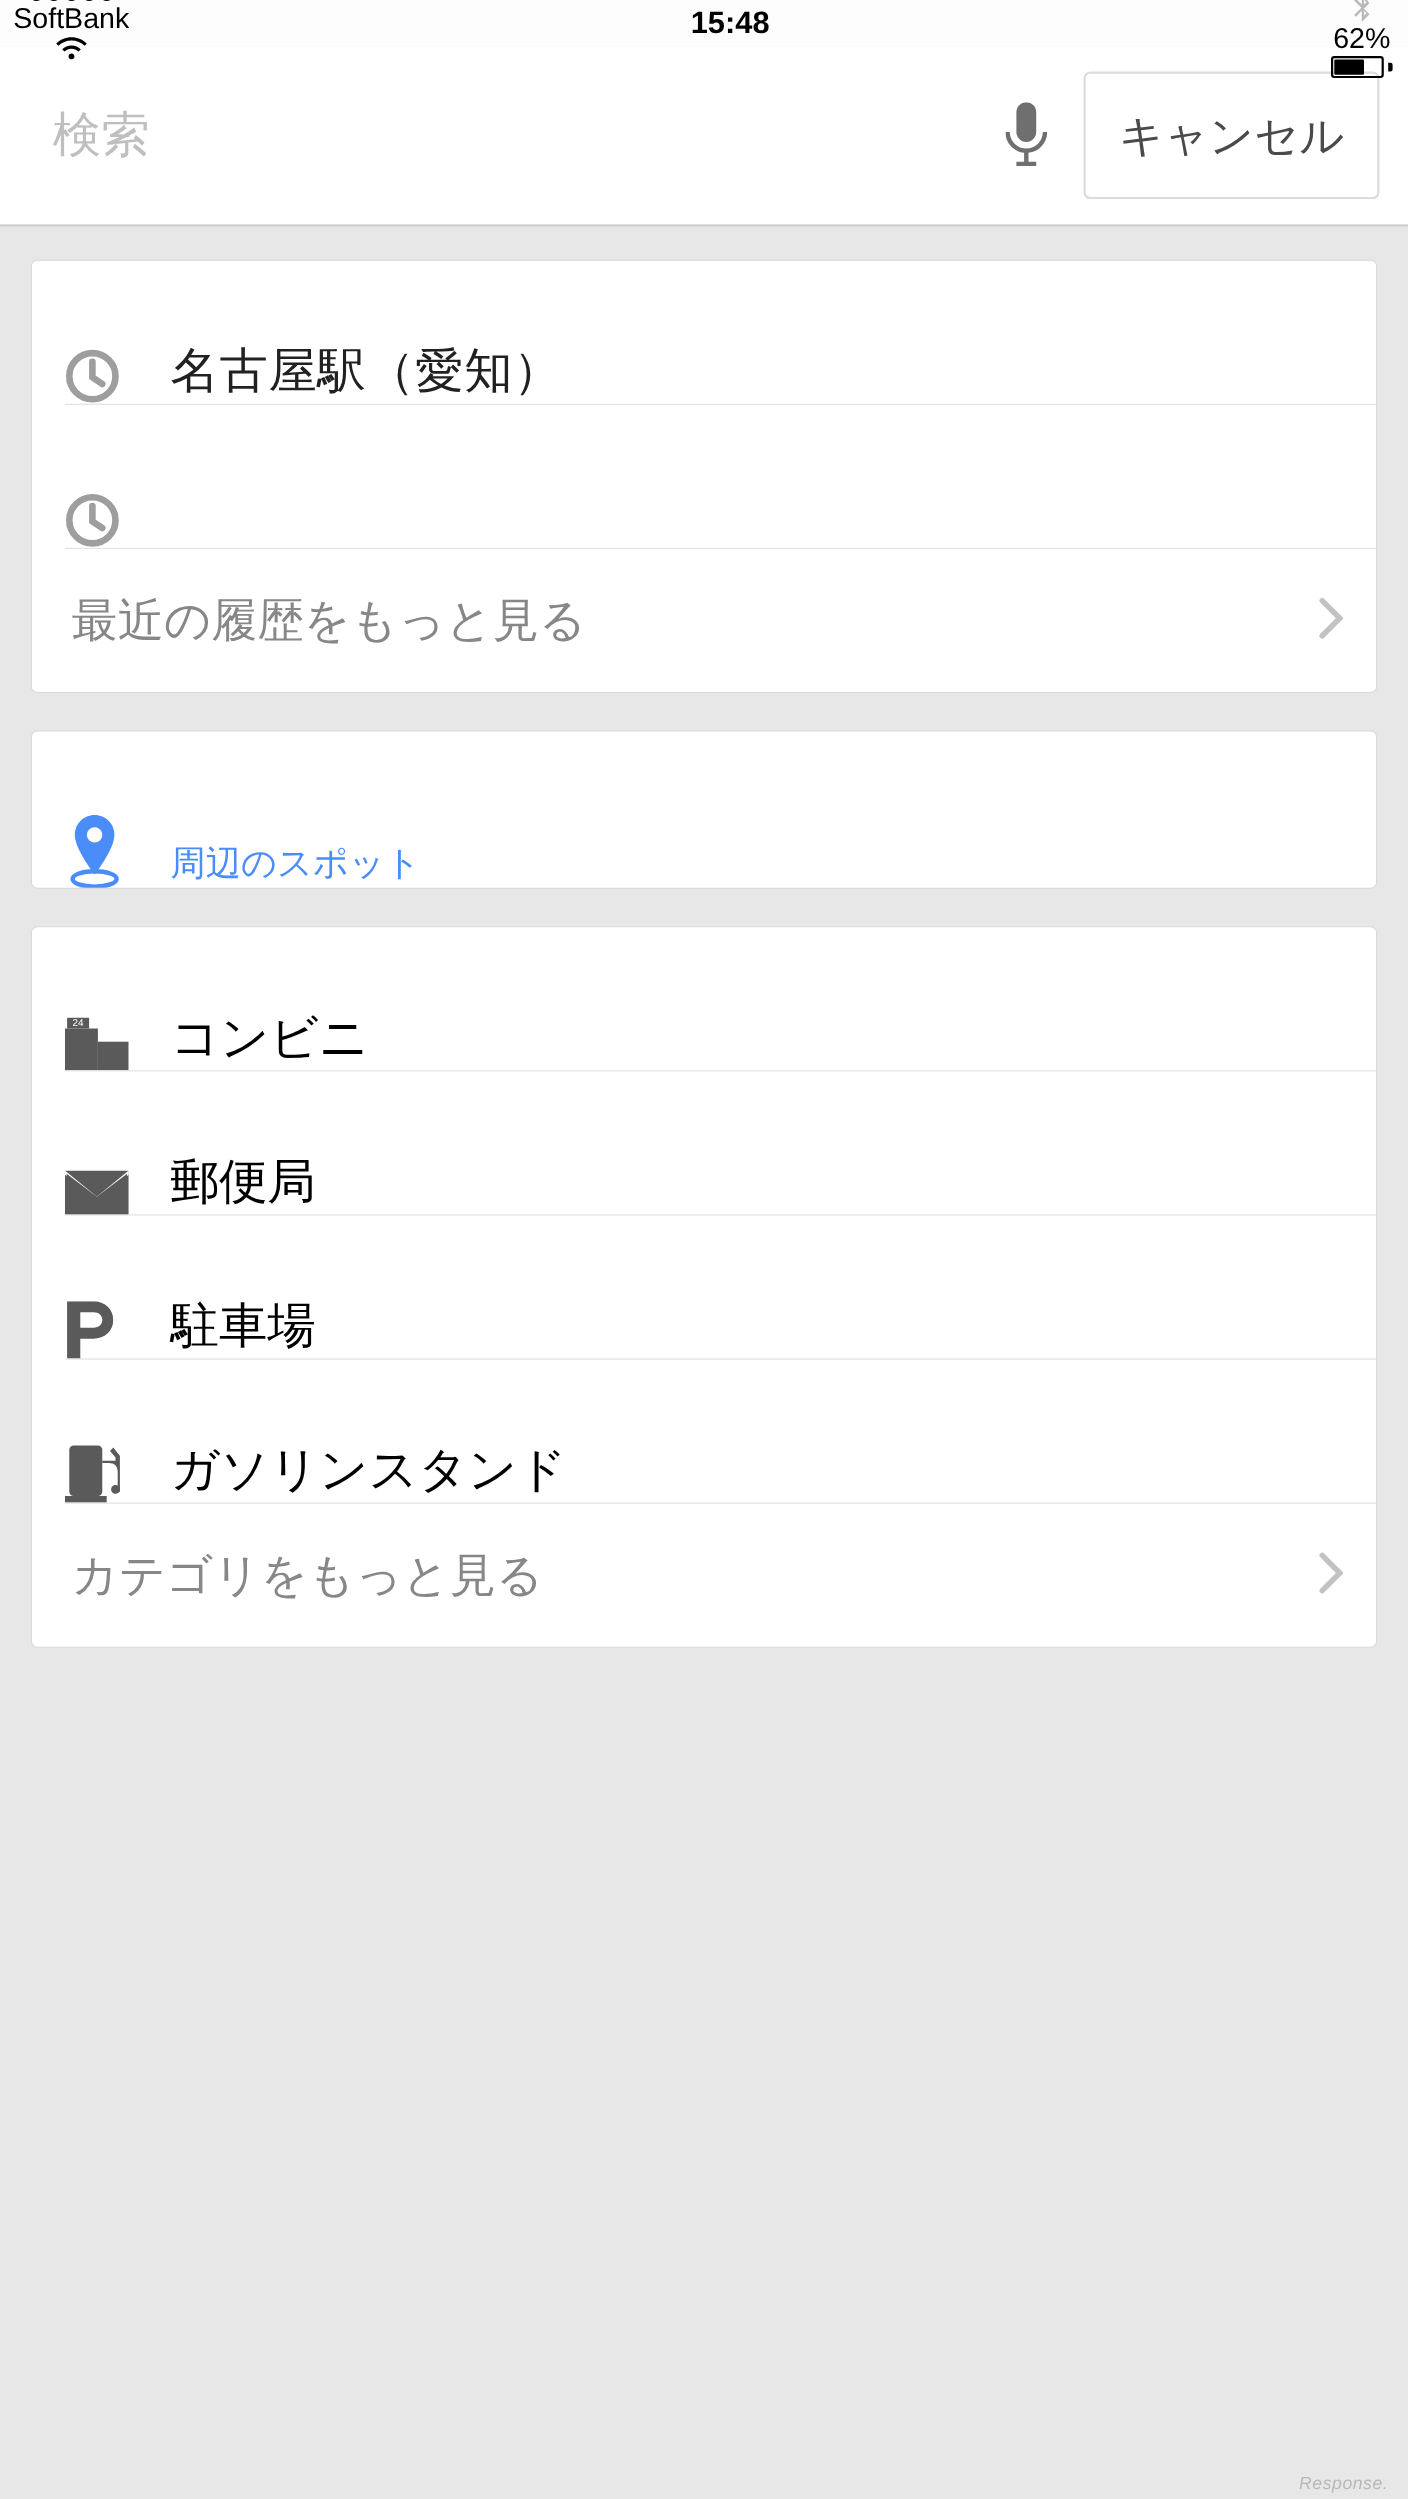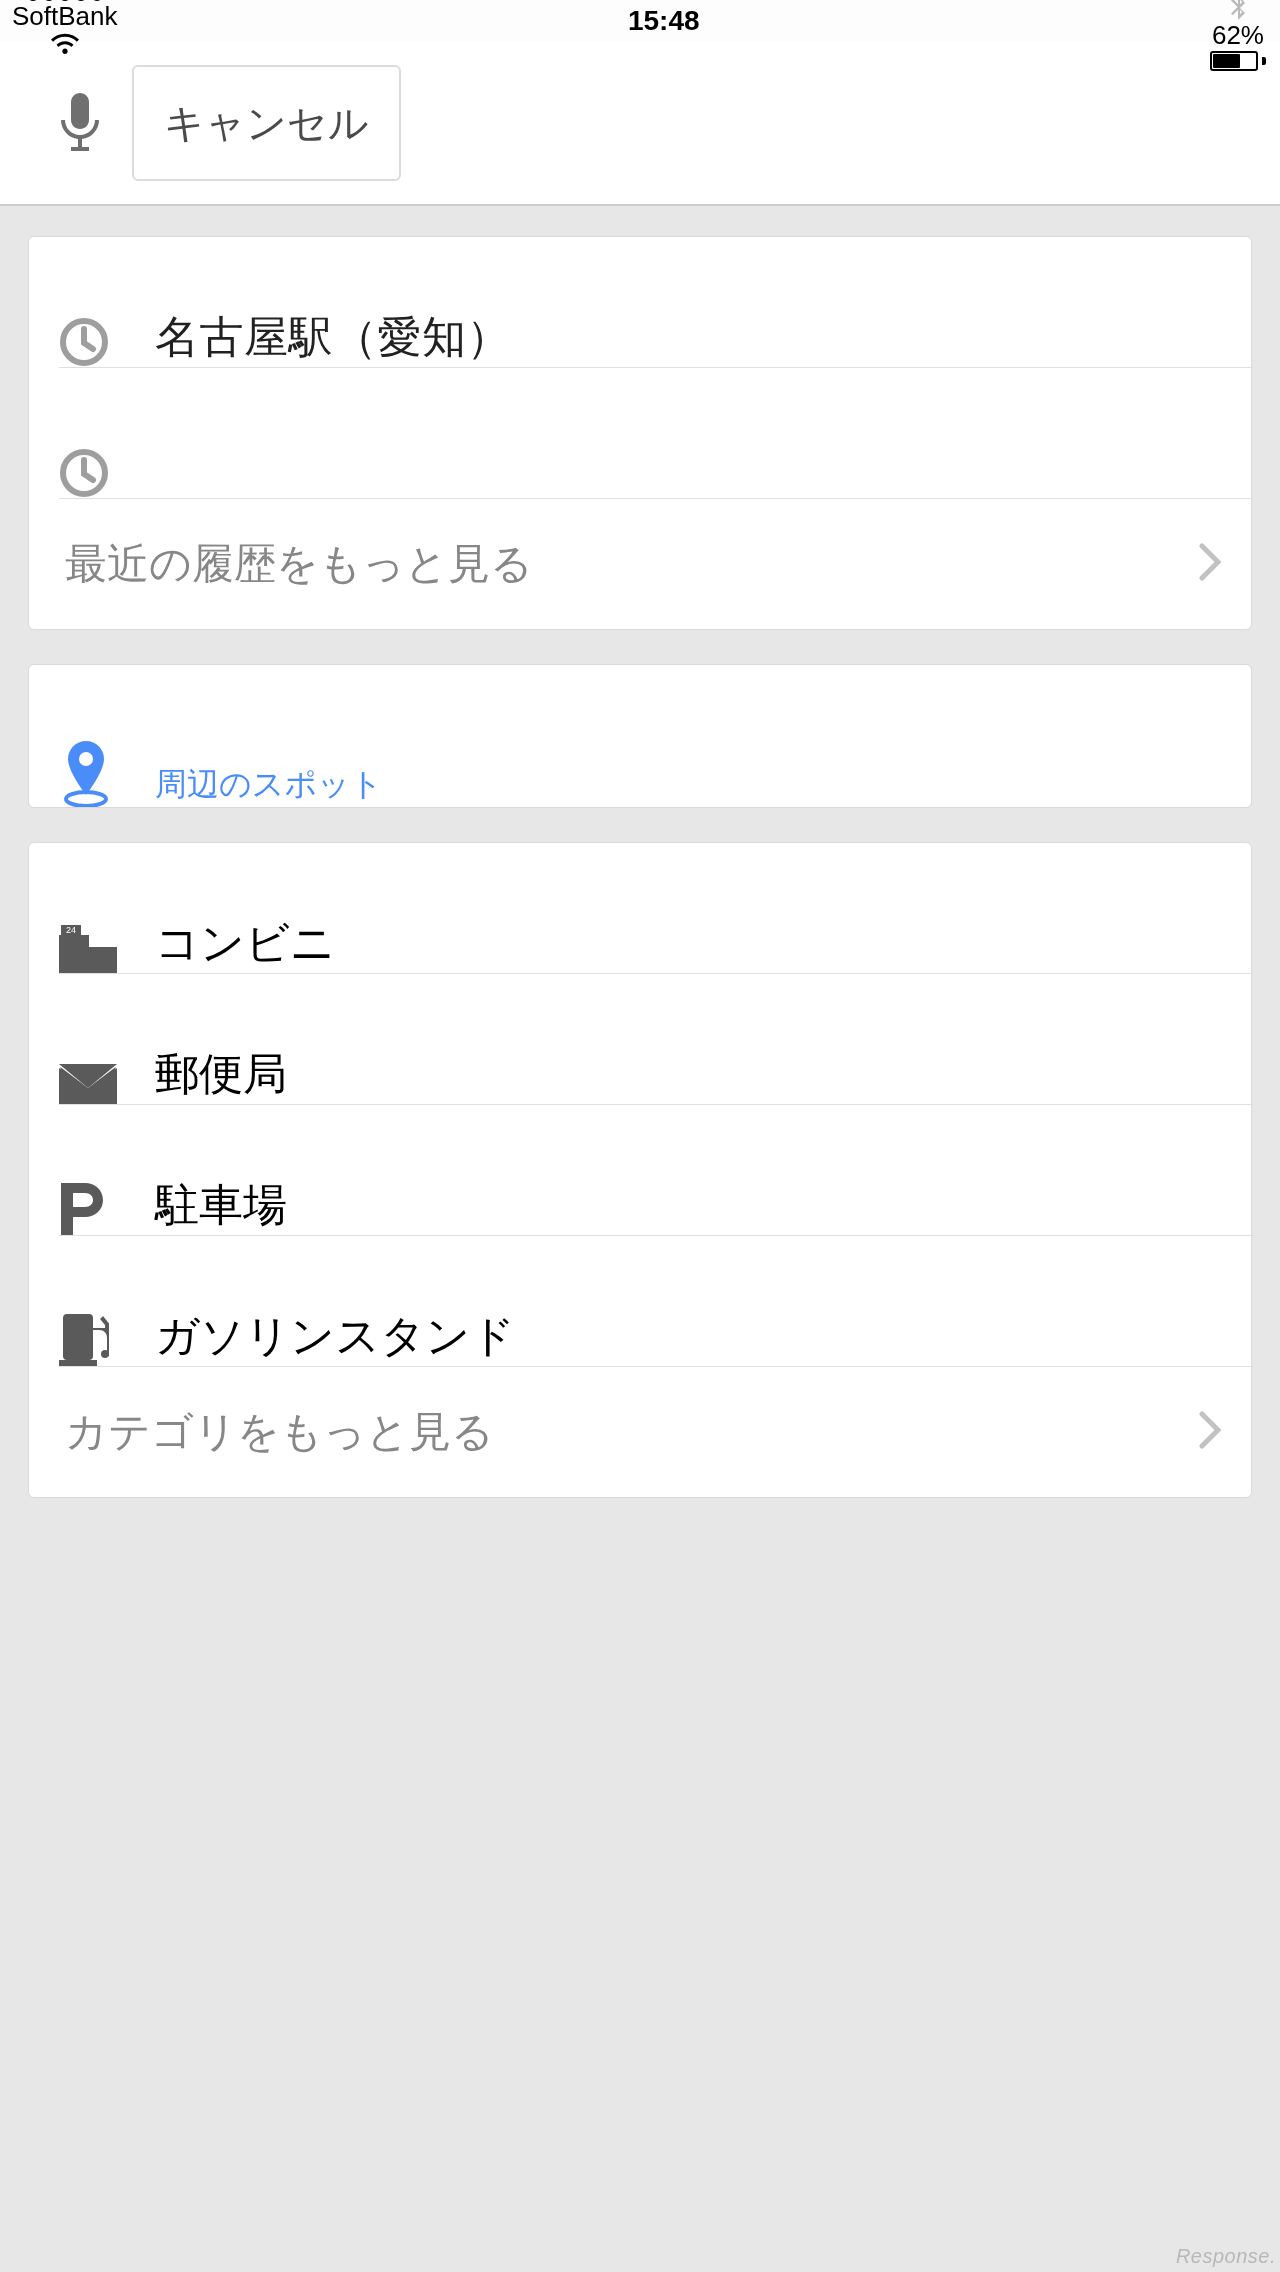--- a/index.html
+++ b/index.html
@@ -123,23 +123,23 @@
     .nearby-card .row .label { color: #4b8df8; font-size: 32px; }
     .nearby-card .row { min-height: 142px; }
 
     
     .cat-card .icon-slot svg path, .cat-card .icon-slot svg rect { fill: #5a5a5a; }
     .cat-card .row .label { color: #000000; }
 
     
     .watermark {
       position: absolute;
-      right: 4px;
+      right: 18px;
       bottom: 4px;
-      font-size: 20px;
+      font-size: 16px;
       color: #b8b8b8;
       font-style: italic;
       letter-spacing: 0.5px;
     }
     .screen { position: relative; width:1280px; height:2272px; }
   </style>
 </head>
 <body>
 <div class="screen">
 
@@ -175,20 +175,21 @@
     <span class="batt-wrap">
       <span class="batt-body">
             <span class="batt-fill" style="width: 62%;"></span>
           </span>
       <span class="batt-tip"></span>
     </span>
   </div>
 </div>
 
 <div class="search-header">
+  <input class="search-input" type="text" placeholder="検索" style="">
   <button class="mic-btn">
     <span>
       <svg width="38" height="58" viewBox="0 0 38 58">
         <path fill="#6f6f6f" d="M19 36c5 0 9-4 9-9V9c0-5-4-9-9-9s-9 4-9 9v18c0 5 4 9 9 9z"></path>
         <path fill="#6f6f6f" d="M34 27c0 8.3-6.7 15-15 15S4 35.3 4 27H0c0 9.9 7.5 18 17 18.9V54h-7v4h18v-4h-7v-8.1C30.5 45 38 36.9 38 27h-4z"></path>
       </svg>
     </span>
   </button>
   <button class="cancel-btn">
     <span>キャンセル</span>

